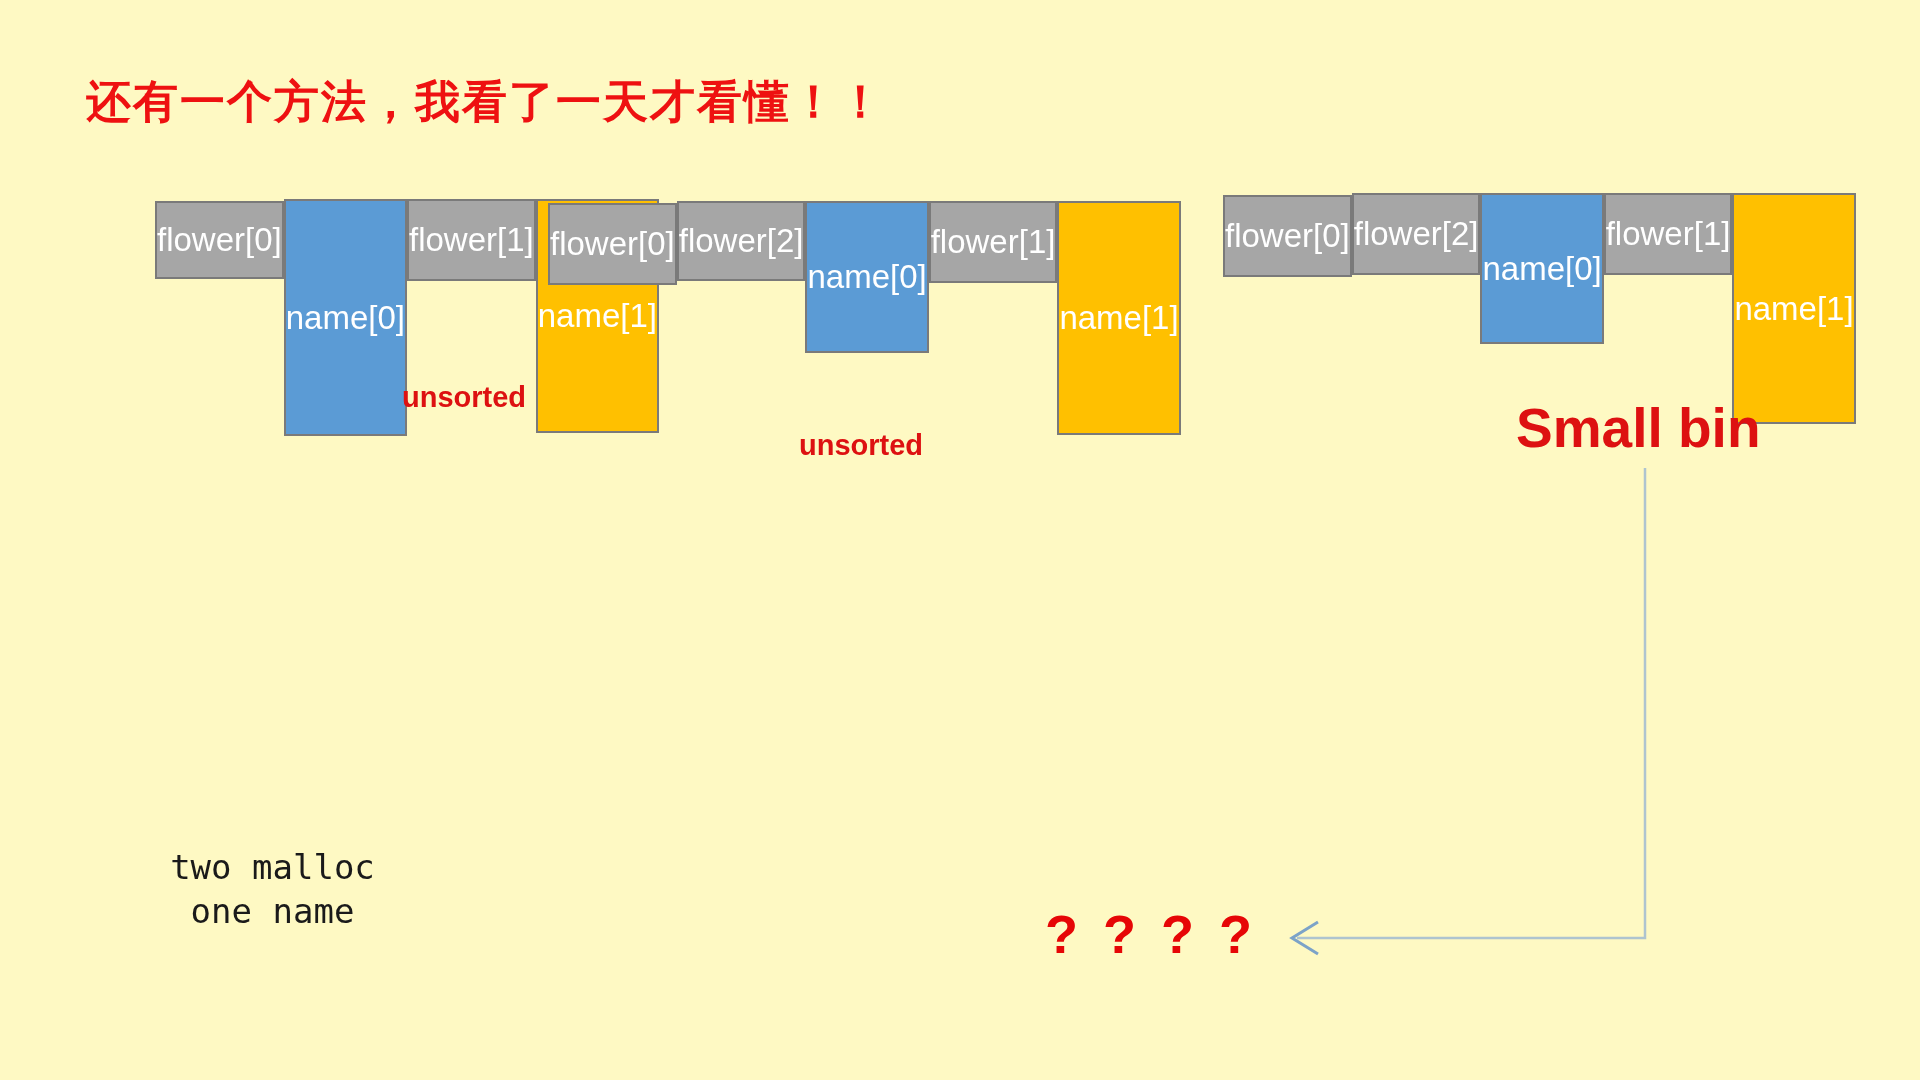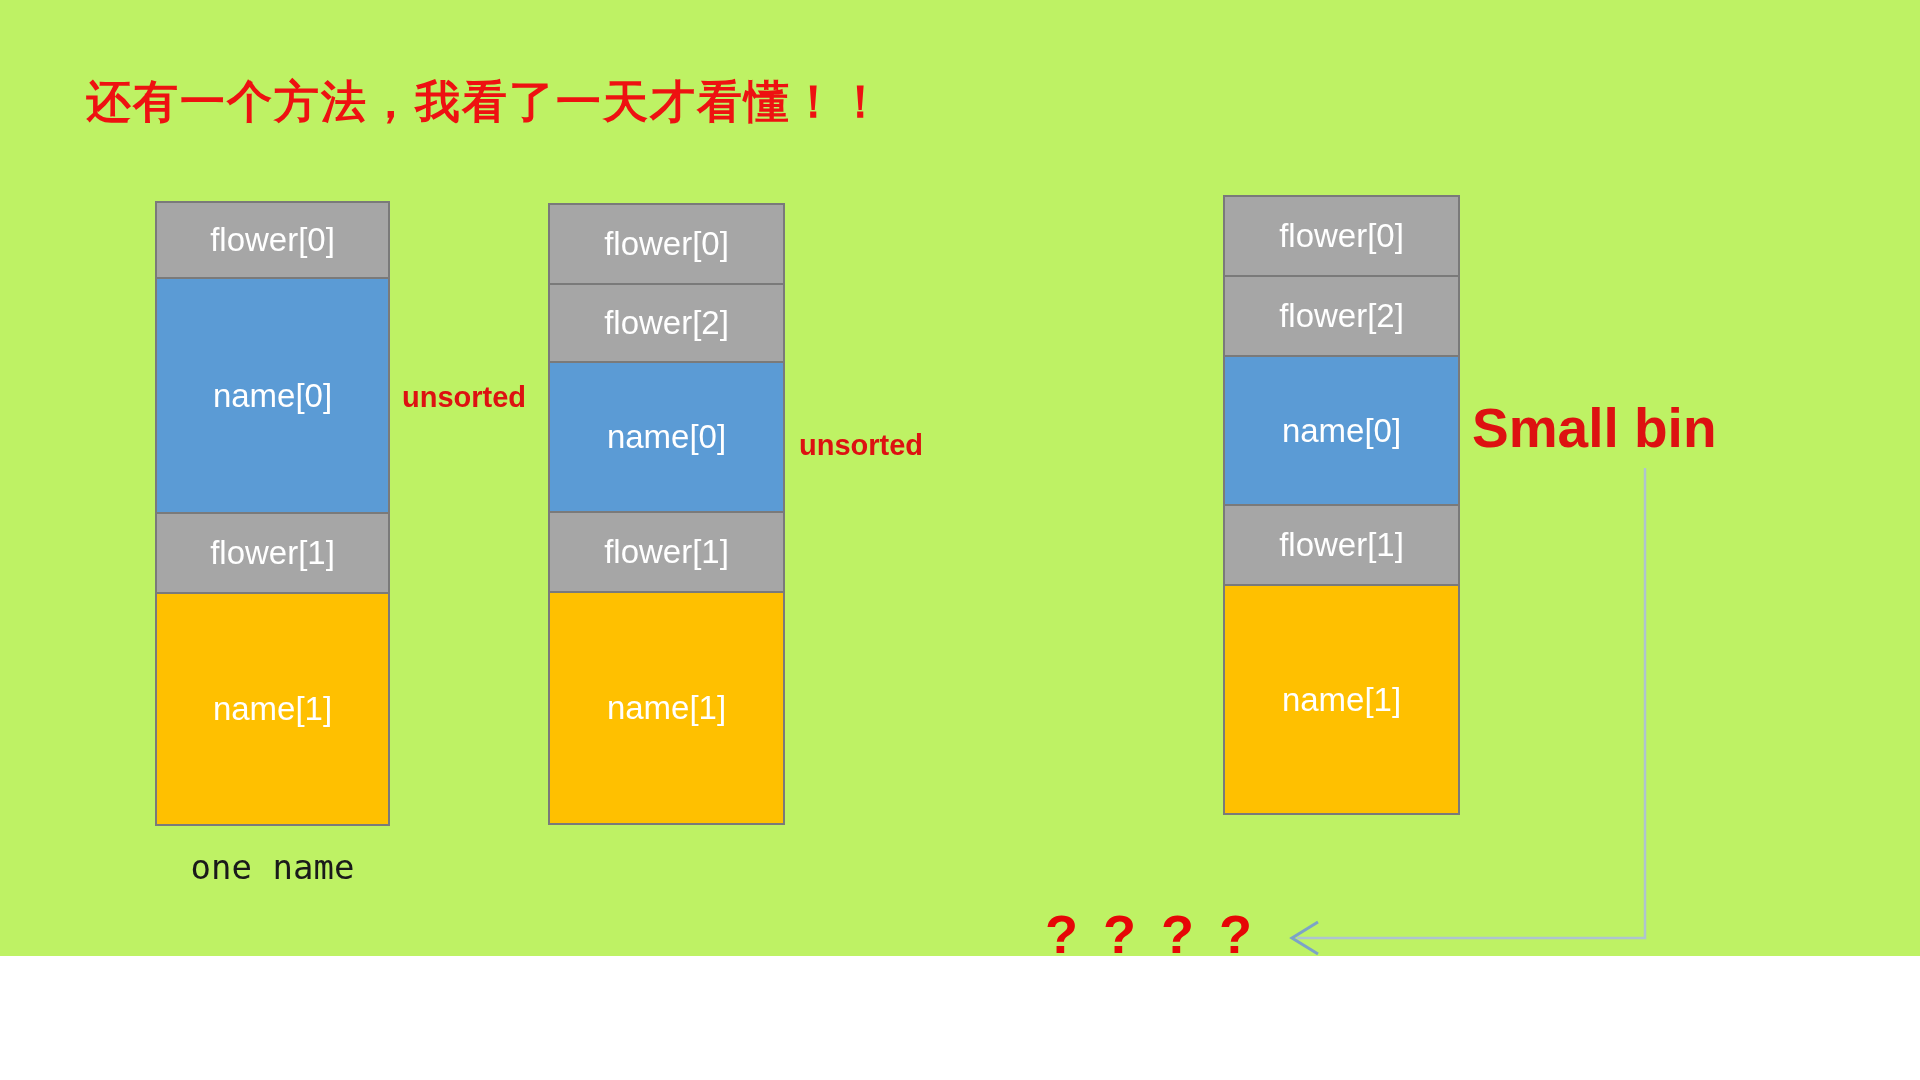--- a/index.html
+++ b/index.html
@@ -1,37 +1,37 @@
 <!DOCTYPE html>
 <html><head>
 <meta charset="utf-8">
 <style>
   * { margin: 0; padding: 0; box-sizing: border-box; }
   html, body { background: #ffffff; }
   #canvas {
     position: relative;
     width: 1920px;
-    height: 956px;
-    background: #bef264;
+    height: 1080px;
+    background: #fef9c3;
     overflow: hidden;
     font-family: "Liberation Sans", sans-serif;
   }
   .slide-title {
     position: absolute;
     left: 86px;
     top: 72px;
     font-size: 45px;
     font-weight: 700;
     letter-spacing: 2px;
     white-space: nowrap;
   }
   .heap-column {
     position: absolute;
     display: flex;
-    flex-direction: column;
+    flex-direction: row;
   }
   #col1 { left: 155px; top: 201px; width: 235px; }
   #col2 { left: 548px; top: 203px; width: 237px; }
   #col3 { left: 1223px; top: 195px; width: 237px; }
   .block {
     width: 100%;
     border: 2px solid #7a7a7a;
     display: flex;
     align-items: center;
     justify-content: center;
@@ -105,23 +105,24 @@
     <div class="block" style="height: 82px; background-color: rgb(166, 166, 166);">flower[2]</div>
     <div class="block" style="height: 151px; background-color: rgb(91, 155, 213);">name[0]</div>
     <div class="block" style="height: 82px; background-color: rgb(166, 166, 166);">flower[1]</div>
     <div class="block" style="height: 231px; background-color: rgb(255, 192, 0);">name[1]</div>
   </div>
 
   <div class="mono-label" id="unsorted-label-1" style="color: rgb(221, 17, 17);">unsorted</div>
 
   <div class="mono-label" id="unsorted-label-2" style="color: rgb(221, 17, 17);">unsorted</div>
 
-  <div class="mono-label" id="small-bin-label" style="color: rgb(221, 17, 17);">Small bin</div>
+  <div class="mono-label" id="small-bin-label" style="color: rgb(221, 17, 17); margin-left: 44px;">Small bin</div>
 
   <div class="caption" style="color: rgb(26, 26, 26);">
+    <div>two malloc</div>
     <div>one name</div>
   </div>
 
   <div class="qmarks" style="color: rgb(230, 6, 6);">? ? ? ?</div>
 
   <svg id="arrow-layer" viewBox="0 0 1920 1080" xmlns="http://www.w3.org/2000/svg">
     <polyline points="1645,468 1645,938 1297,938" fill="none" stroke-width="2.5" stroke="#aec4cf"></polyline>
     <polyline points="1318,922 1292,938 1318,954" fill="none" stroke-width="3" stroke="#7ca3c8"></polyline>
   </svg>
 

